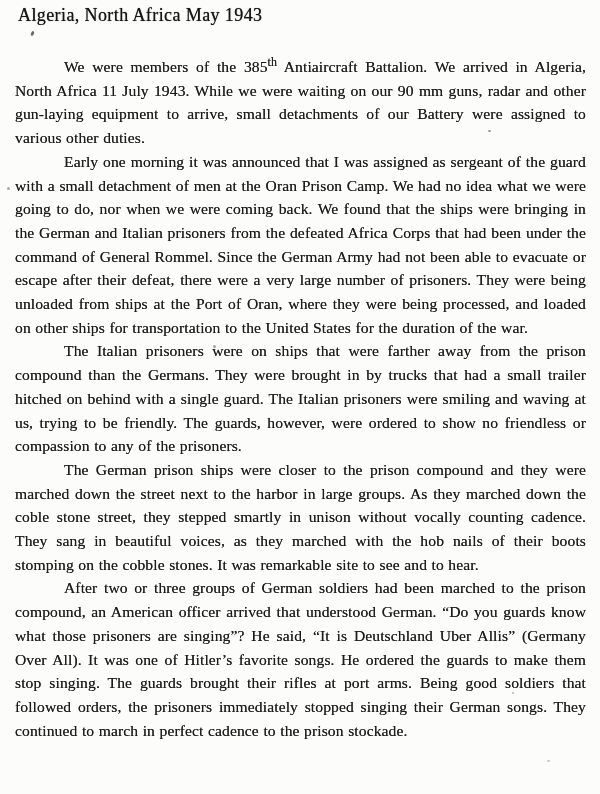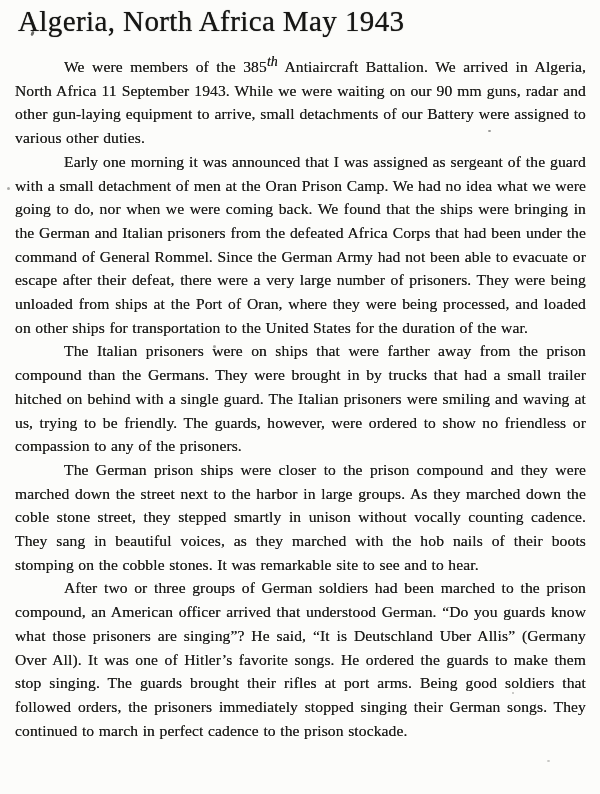--- a/index.html
+++ b/index.html
@@ -15,21 +15,21 @@
     background: #fcfcfa;
     overflow: hidden;
     font-family: "Liberation Serif", "DejaVu Serif", serif;
     color: #1d1d1b;
   }
   .doc-title {
     position: absolute;
     top: 5px;
     left: 18px;
     margin: 0;
-    font-size: 29px;
+    font-size: 18px;
     font-weight: normal;
     letter-spacing: 0.4px;
     color: #161614;
     text-shadow: 0 0 0.8px rgba(25,25,22,0.85);
     white-space: nowrap;
   }
   .doc-body {
     position: absolute;
     top: 55px;
     left: 15px;
@@ -40,25 +40,24 @@
     padding: 0;
     font-size: 15.6px;
     line-height: 23.7px;
     text-indent: 49px;
     text-align: justify;
     letter-spacing: 0.1px;
     word-spacing: 0.5px;
     text-shadow: 0 0 0.6px rgba(30,30,28,0.8);
   }
   .doc-body sup {
-    font-size: 14px;
+    font-size: 12px;
     line-height: 0;
     vertical-align: super;
     letter-spacing: 0;
-    font-style: italic;
   }
   .speck {
     position: absolute;
     border-radius: 50%;
     pointer-events: none;
   }
   .speck-1 { left: 31px;  top: 31px;  width: 3px; height: 5px; background: rgba(45,45,42,0.7); transform: rotate(24deg); }
   .speck-2 { left: 7px;   top: 187px; width: 3px; height: 3px; background: rgba(70,70,66,0.45); }
   .speck-3 { left: 488px; top: 130px; width: 3px; height: 2px; background: rgba(60,60,56,0.55); }
   .speck-4 { left: 213px; top: 345px; width: 3px; height: 3px; background: rgba(70,70,66,0.5); }
@@ -67,21 +66,21 @@
 </style>
 </head>
 <body>
 
 <div class="page">
 
   <h1 class="doc-title">Algeria, North Africa May 1943</h1>
 
   <div class="doc-body">
 
-    <p><span>We were members of the 385</span><sup>th</sup><span> Antiaircraft Battalion. We arrived in Algeria, North Africa 11 September 1943. While we were waiting on our 90 mm guns, radar and other gun-laying equipment to arrive, small detachments of our Battery were assigned to various other duties.</span></p>
+    <p><span>We were members of the 385</span><sup>th</sup><span> Antiaircraft Battalion. We arrived in Algeria, North Africa 11 July 1943. While we were waiting on our 90 mm guns, radar and other gun-laying equipment to arrive, small detachments of our Battery were assigned to various other duties.</span></p>
 
     <p>Early one morning it was announced that I was assigned as sergeant of the guard with a small detachment of men at the Oran Prison Camp. We had no idea what we were going to do, nor when we were coming back. We found that the ships were bringing in the German and Italian prisoners from the defeated Africa Corps that had been under the command of General Rommel. Since the German Army had not been able to evacuate or escape after their defeat, there were a very large number of prisoners. They were being unloaded from ships at the Port of Oran, where they were being processed, and loaded on other ships for transportation to the United States for the duration of the war.</p>
 
     <p>The Italian prisoners were on ships that were farther away from the prison compound than the Germans. They were brought in by trucks that had a small trailer hitched on behind with a single guard. The Italian prisoners were smiling and waving at us, trying to be friendly. The guards, however, were ordered to show no friendless or compassion to any of the prisoners.</p>
 
     <p>The German prison ships were closer to the prison compound and they were marched down the street next to the harbor in large groups. As they marched down the coble stone street, they stepped smartly in unison without vocally counting cadence. They sang in beautiful voices, as they marched with the hob nails of their boots stomping on the cobble stones. It was remarkable site to see and to hear.</p>
 
     <p>After two or three groups of German soldiers had been marched to the prison compound, an American officer arrived that understood German. “Do you guards know what those prisoners are singing”? He said, “It is Deutschland Uber Allis” (Germany Over All). It was one of Hitler’s favorite songs. He ordered the guards to make them stop singing. The guards brought their rifles at port arms. Being good soldiers that followed orders, the prisoners immediately stopped singing their German songs. They continued to march in perfect cadence to the prison stockade.</p>
 
   </div>

